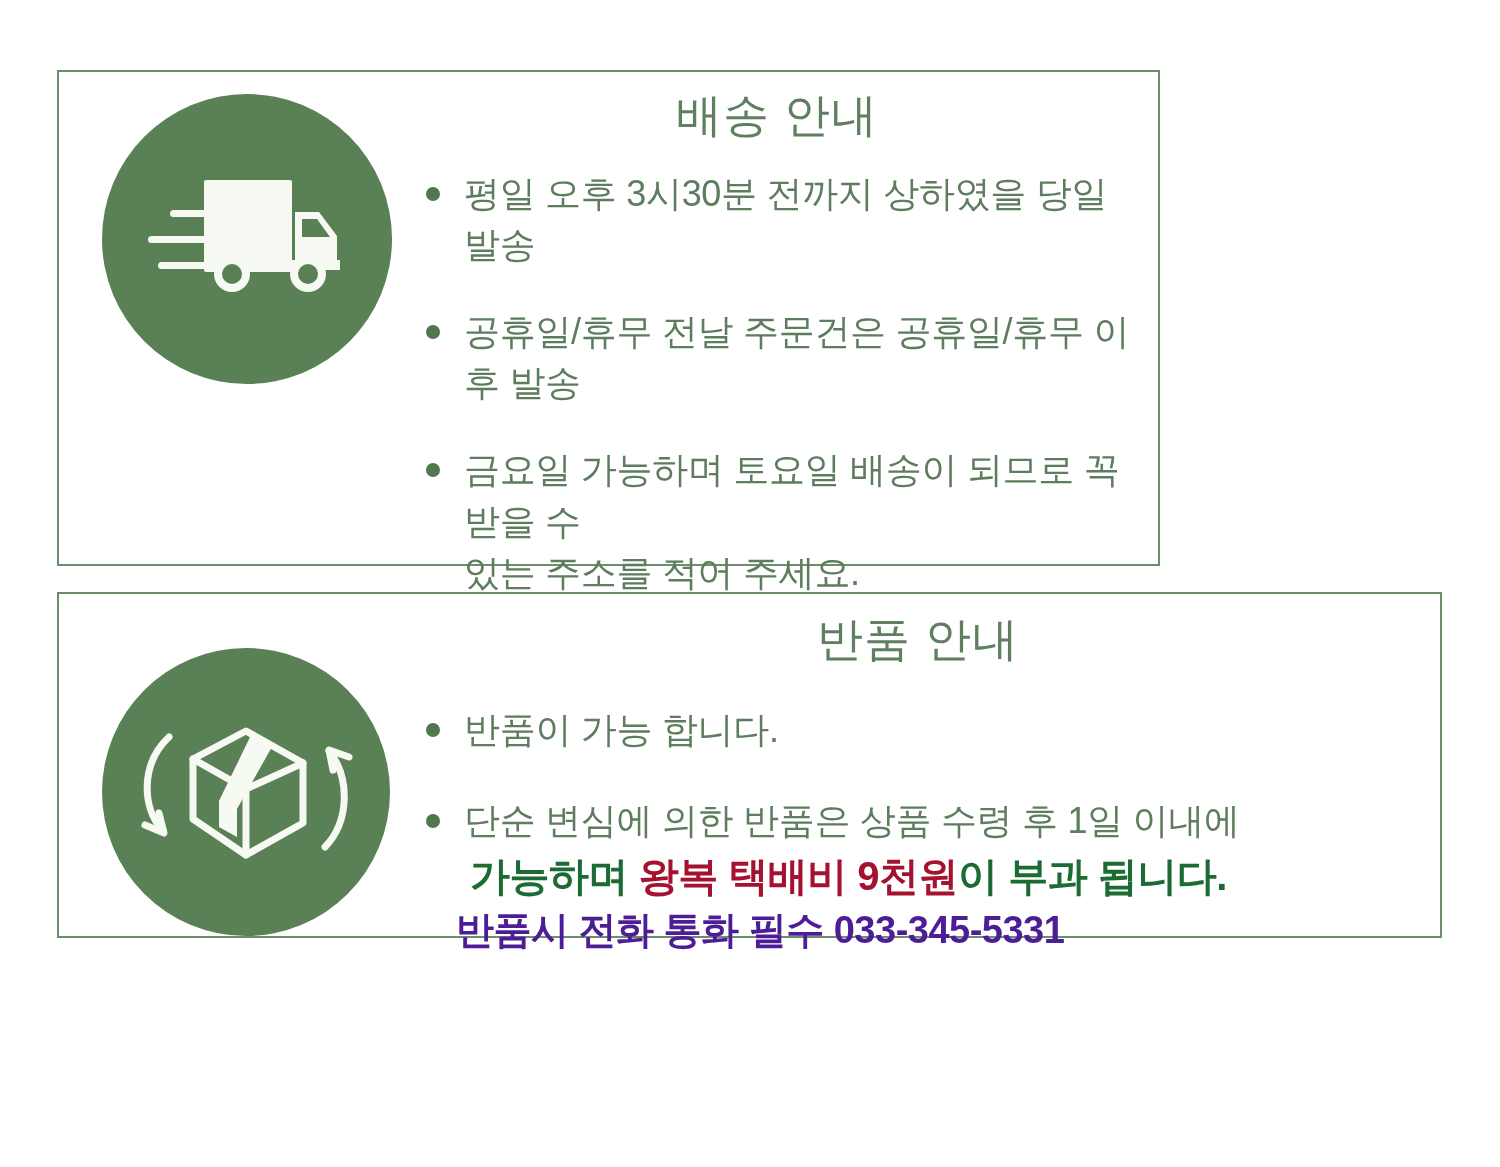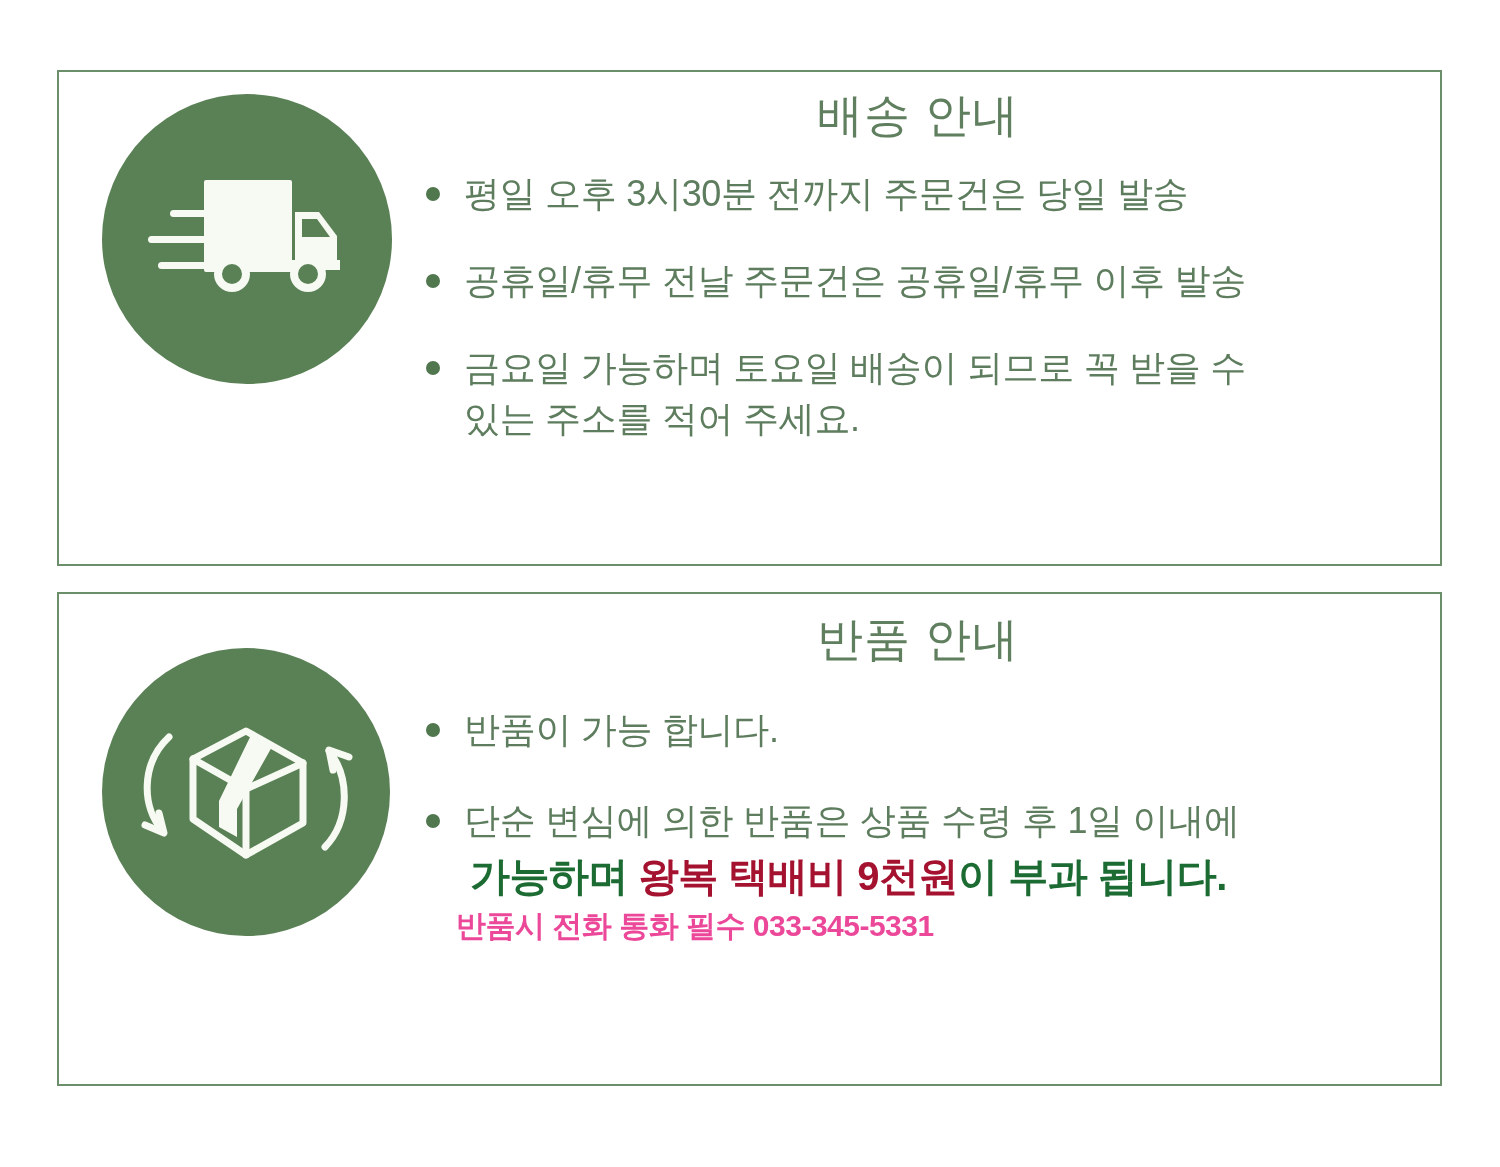--- a/index.html
+++ b/index.html
@@ -25,28 +25,28 @@
   
   .panel {
     position: absolute;
     box-sizing: border-box;
     border: 2px solid #6b8f6b;
     background: #ffffff;
   }
   #panel-shipping {
     left: 57px;
     top: 70px;
-    width: 1385px;
+    width: 1103px;
     height: 496px;
   }
   #panel-return {
     left: 57px;
     top: 592px;
     width: 1385px;
-    height: 494px;
+    height: 346px;
   }
 
   
   .icon-circle {
     position: absolute;
     border-radius: 50%;
     background: #5a8055;
     display: flex;
     align-items: center;
     justify-content: center;
@@ -144,24 +144,24 @@
     color: #a41230;
   }
   .fee-green {
     color: #1c6b33;
   }
 
   .phone-line {
     display: block;
     margin-top: 4px;
     margin-left: -8px;
-    font-size: 30px;
+    font-size: 38px;
     font-weight: 700;
     letter-spacing: -0.5px;
-    color: #ec4899;
+    color: #4c1d95;
     line-height: 1.3;
   }
 </style>
 </head>
 <body>
 
 <div class="page">
 
   <section class="panel" id="panel-shipping">
 
@@ -187,21 +187,21 @@
       </svg>
     </div>
 
     <div class="content">
       <h2 class="panel-title">배송 안내</h2>
 
       <ul class="bullet-list" id="shipping-list">
 
         <li class="bullet-item">
           <span class="bullet-dot"></span>
-          <span class="bullet-line">평일 오후 3시30분 전까지 주문건은 당일 발송</span>
+          <span class="bullet-line">평일 오후 3시30분 전까지 상하였을 당일 발송</span>
         </li>
 
 
         <li class="bullet-item">
           <span class="bullet-dot"></span>
           <span class="bullet-line">공휴일/휴무 전날 주문건은 공휴일/휴무 이후 발송</span>
         </li>
 
         <li class="bullet-item">
           <span class="bullet-dot"></span>

